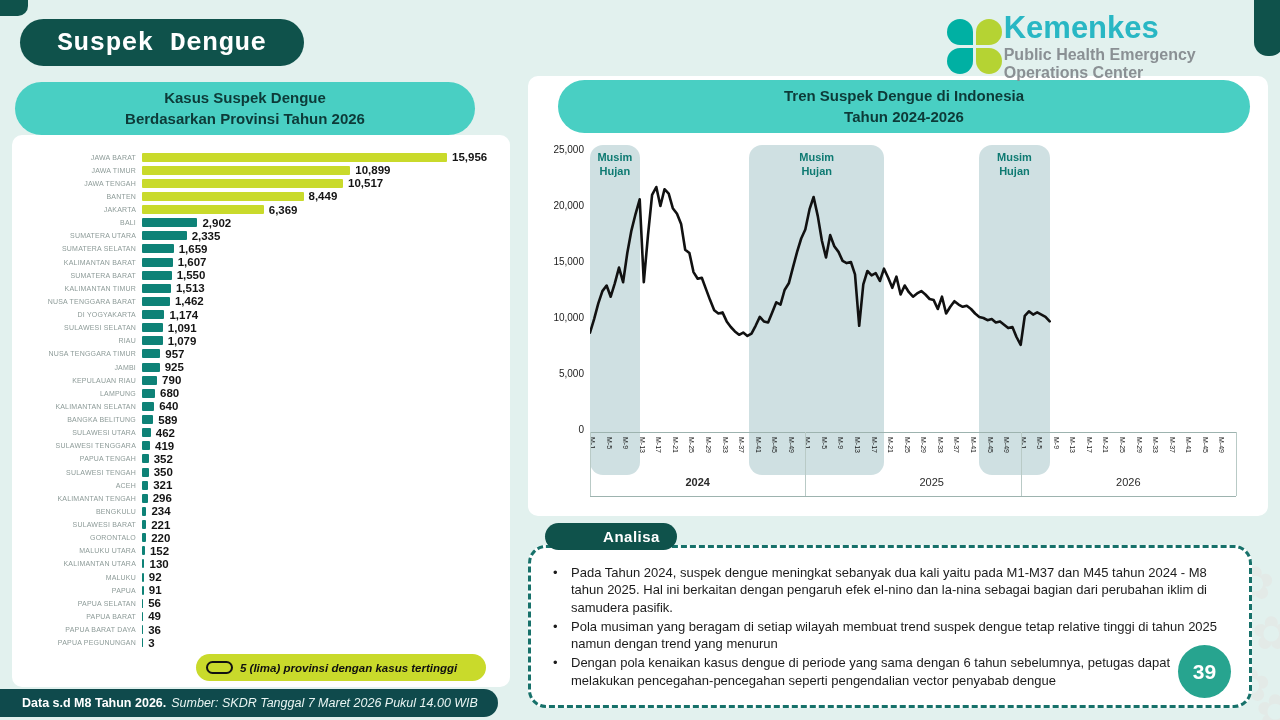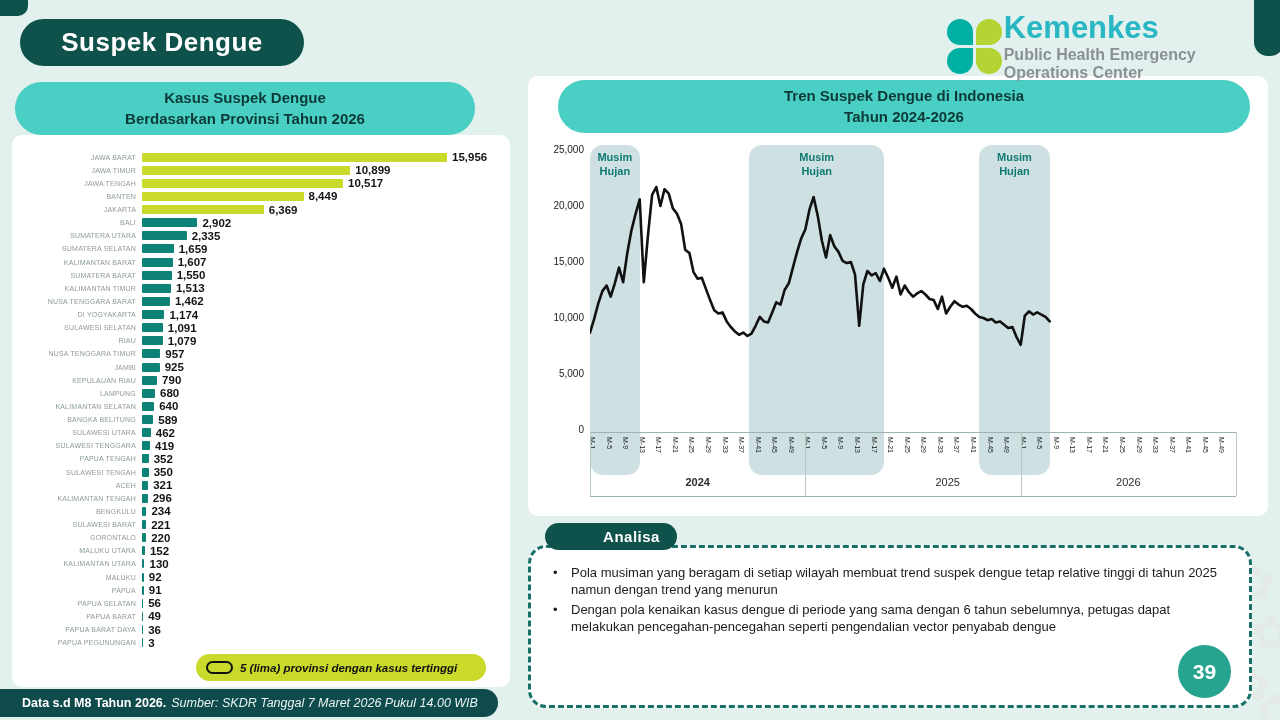--- a/index.html
+++ b/index.html
@@ -7,21 +7,21 @@
   body { font-family:"Liberation Sans", sans-serif; }
   .stage { position:relative; width:1280px; height:720px; background:#e2f1ee; overflow:hidden; }
 
   
   .chip-tl { position:absolute; left:-12px; top:-12px; width:40px; height:28px; background:#0f524b; border-radius:10px; }
   .blob-tr { position:absolute; left:1254px; top:-14px; width:30px; height:70px; background:#0f524b; border-radius:14px; }
   .pattern { position:absolute; color:#e3eae7; z-index:0; font-size:46px; line-height:1; }
 
   
   .main-pill { position:absolute; left:20px; top:19px; width:284px; height:47px; background:#0f524b;
-               border-radius:24px; display:flex; align-items:center; justify-content:center; z-index:3; }
+               border-radius:24px; display:flex; align-items:center; justify-content:center; z-index:3;font-family:Liberation Mono, monospace; }
   .main-pill span { color:#ffffff; font-size:26px; font-weight:bold; letter-spacing:.5px; }
 
   .logo { position:absolute; left:946px; top:12px; display:flex; align-items:center; gap:10px; z-index:3; }
   .logo-icon { position:relative; width:58px; height:58px; }
   .petal { position:absolute; width:26px; height:26px; }
   .p-tl { left:1px; top:1px; background:#00b0a3; border-radius:50% 50% 0 50%; }
   .p-tr { left:30px; top:1px; background:#b5d333; border-radius:50% 50% 50% 0; }
   .p-bl { left:1px; top:30px; background:#00b0a3; border-radius:50% 0 50% 50%; }
   .p-br { left:30px; top:30px; background:#b5d333; border-radius:0 50% 50% 50%; }
   .logo-name { color:#29b7c4; font-size:31px; font-weight:bold; line-height:1; }
@@ -384,31 +384,32 @@
         <div class="xtick" style="left: 586.051px; top: 295px;">M-25</div>
         <div class="xtick" style="left: 602.615px; top: 295px;">M-29</div>
         <div class="xtick" style="left: 619.179px; top: 295px;">M-33</div>
         <div class="xtick" style="left: 635.744px; top: 295px;">M-37</div>
         <div class="xtick" style="left: 652.308px; top: 295px;">M-41</div>
         <div class="xtick" style="left: 668.872px; top: 295px;">M-45</div>
         <div class="xtick" style="left: 685.436px; top: 295px;">M-49</div>
       </div>
     <div id="yearlabs">
         <div class="yearlab" style="left: 50px; width: 215.333px; font-weight: bold;">2024</div>
-        <div class="yearlab" style="left: 280px; width: 215.333px; padding-left: 40px;">2025</div>
+        <div class="yearlab" style="left: 264px; width: 215.333px; padding-left: 40px;">2025</div>
         <div class="yearlab" style="left: 480.667px; width: 215.333px;">2026</div>
         <div class="ysep" style="left: 50px;"></div>
         <div class="ysep" style="left: 265.333px;"></div>
         <div class="ysep" style="left: 480.667px;"></div>
         <div class="ysep" style="left: 696px;"></div>
       </div>
   </div>
 
   <div class="ana-box">
     <ul id="ana-bullets">
+        <li>Pada Tahun 2024, suspek dengue meningkat sebanyak dua kali yaitu pada M1-M37 dan M45 tahun 2024 - M8 tahun 2025. Hal ini berkaitan dengan pengaruh efek el-nino dan la-nina sebagai bagian dari perubahan iklim di samudera pasifik.</li>
         <li>Pola musiman yang beragam di setiap wilayah membuat trend suspek dengue tetap relative tinggi di tahun 2025 namun dengan trend yang menurun</li>
         <li>Dengan pola kenaikan kasus dengue di periode yang sama dengan 6 tahun sebelumnya, petugas dapat melakukan pencegahan-pencegahan seperti pengendalian vector penyabab dengue</li>
       </ul>
   </div>
   <div class="ana-pill">
     <span>Analisa</span>
   </div>
 
   <div class="page-badge">
     <span>39</span>

